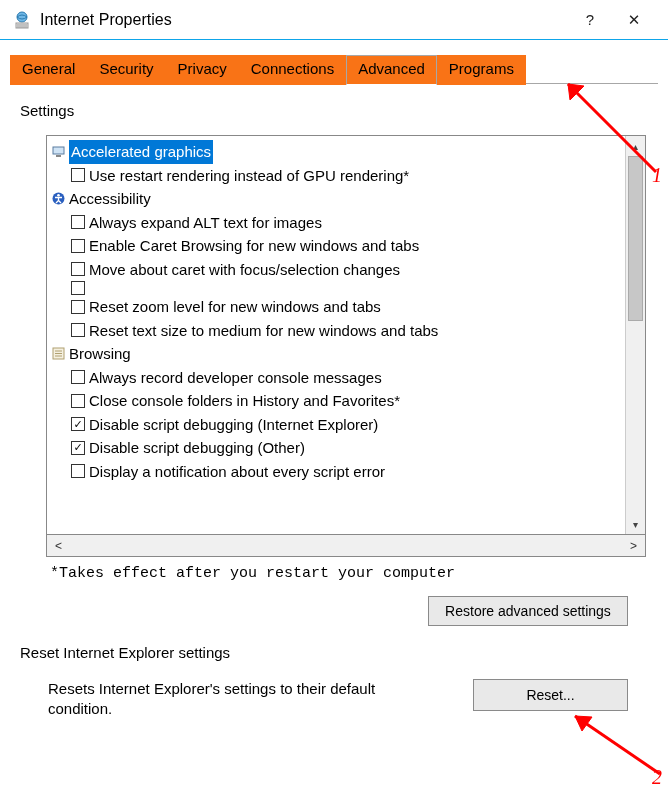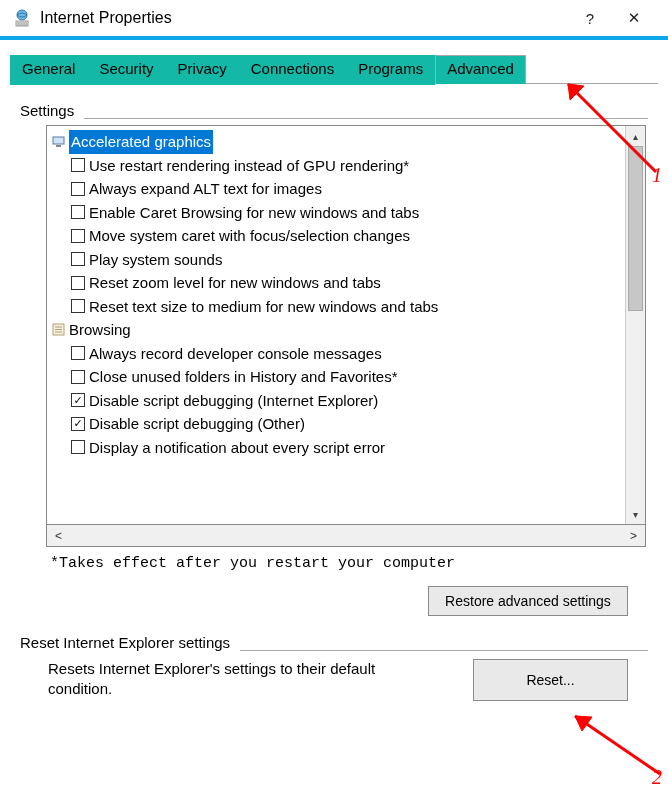--- a/index.html
+++ b/index.html
@@ -12,21 +12,21 @@
     width: 668px;
     height: 798px;
     position: relative;
     overflow: hidden;
   }
   .titlebar {
     display: flex;
     align-items: center;
     height: 40px;
     padding: 0 12px;
-    border-bottom: 4px solid #0ea5e9;
+    border-bottom: 1px solid #0ea5e9;
   }
   .titlebar .app-icon {
     width: 20px; height: 20px;
     margin-right: 8px;
     display:flex;align-items:center;justify-content:center;
   }
   .titlebar .title {
     flex: 1;
     font-size: 16px;
   }
@@ -44,36 +44,37 @@
     position: relative;
   }
   .tab {
     padding: 4px 11px 0 11px;
     height: 30px;
     font-size: 15px;
     border: 1px solid transparent;
     border-bottom: none;
     position: relative;
     top: 1px;
-    background: #14b8a6;
+    background: #f97316;
     cursor: default;
   }
   .tab.active {
     border: 1px solid #a7a7a7;
     border-bottom: 1px solid #fff;
     z-index: 2;
   }
   .body {
     padding: 10px 20px 0 20px;
   }
   .groupbox { margin-top: 8px; }
   .group-header {
-    display: flex; align-items: flex-end;
+    display: flex; align-items: flex-start;
     gap: 10px;
     margin-bottom: 6px;
+    flex-direction: column;
   }
   .group-header .label { font-size: 15px; white-space: nowrap; }
   .group-header .hr { flex:1; height:1px; background:#a7a7a7; }
   .treewrap {
     margin: 4px 0 0 26px;
     width: 600px;
   }
   .treebox {
     border: 1px solid #888;
     height: 400px;
@@ -144,21 +145,21 @@
     padding: 0 16px;
     cursor: default;
   }
   .resetgroup { margin-top: 18px; }
   .resetbody {
     display:flex; align-items:flex-start; gap: 36px;
     margin: 8px 20px 0 28px;
   }
   .resetdesc { flex:1; font-size:15px; line-height:1.35; }
   .resetbtn {
-    min-width: 155px; height:42px;
+    min-width: 155px; height:32px;
     border:1px solid #8a8a8a; background:#e9e9e9;
     font-family:inherit; font-size:14px;
   }
   .warn {
     margin: 14px 0 0 28px;
     font-size:15px;
   }
   
   .arrow { position:absolute; pointer-events:none; }
   .arrow svg line, .arrow svg polygon { stroke:#ff0000; fill:#ff0000; }
@@ -181,22 +182,22 @@
   <span class="title">Internet Properties</span>
   <div class="tbtn">?</div>
   <div class="tbtn">✕</div>
 </div>
 
 <div class="tabsrow">
   <div class="tab">General</div>
   <div class="tab">Security</div>
   <div class="tab">Privacy</div>
   <div class="tab">Connections</div>
+  <div class="tab active">Advanced</div>
   <div class="tab">Programs</div>
-  <div class="tab active">Advanced</div>
 </div>
 
 <div class="body">
 
   <div class="groupbox">
     <div class="group-header">
       <span class="label">Settings</span>
       <span class="hr"></span>
     </div>
 
@@ -209,35 +210,44 @@
                   <rect x="1" y="2" width="11" height="7" fill="#cfe3f5" stroke="#5a7ca0"></rect>
                   <rect x="4" y="10" width="5" height="2" fill="#888"></rect>
                 </svg>
               </span>
               <span class="catlabel">Accelerated graphics</span>
             </div>
             <div class="opt">
               <span class="chk"></span>
               <span>Use restart rendering instead of GPU rendering*</span>
             </div>
+            <div class="cat">
+              <span class="caticon">
+                <svg width="13" height="13" viewBox="0 0 13 13">
+                  <circle cx="6.5" cy="6.5" r="6" fill="#2a5fbf"></circle>
+                  <circle cx="6.5" cy="3.2" r="1.3" fill="#fff"></circle>
+                  <path d="M3 5.5 L10 5.5 M6.5 5.5 L6.5 8.5 M6.5 8.5 L4 11 M6.5 8.5 L9 11" stroke="#fff" stroke-width="1.3" fill="none"></path>
+                </svg>
+              </span>
+              <span class="catlabel">Accessibility</span>
+            </div>
             <div class="opt">
               <span class="chk"></span>
               <span>Always expand ALT text for images</span>
             </div>
             <div class="opt">
               <span class="chk"></span>
               <span>Enable Caret Browsing for new windows and tabs</span>
             </div>
             <div class="opt">
               <span class="chk"></span>
-              <span>Move system caret with focus/selection changes</span>
-            </div>
-            <div class="opt">
-              <span class="chk"></span>
-              <span>Play system sounds</span>
+              <span>Move about caret with focus/selection changes</span>
+            </div>
+            <div class="opt">
+              <span class="chk"></span>
             </div>
             <div class="opt">
               <span class="chk"></span>
               <span>Reset zoom level for new windows and tabs</span>
             </div>
             <div class="opt">
               <span class="chk"></span>
               <span>Reset text size to medium for new windows and tabs</span>
             </div>
             <div class="cat">
@@ -250,21 +260,21 @@
                 </svg>
               </span>
               <span class="catlabel">Browsing</span>
             </div>
             <div class="opt">
               <span class="chk"></span>
               <span>Always record developer console messages</span>
             </div>
             <div class="opt">
               <span class="chk"></span>
-              <span>Close unused folders in History and Favorites*</span>
+              <span>Close console folders in History and Favorites*</span>
             </div>
             <div class="opt">
               <span class="chk">✓</span>
               <span>Disable script debugging (Internet Explorer)</span>
             </div>
             <div class="opt">
               <span class="chk">✓</span>
               <span>Disable script debugging (Other)</span>
             </div>
             <div class="opt">

